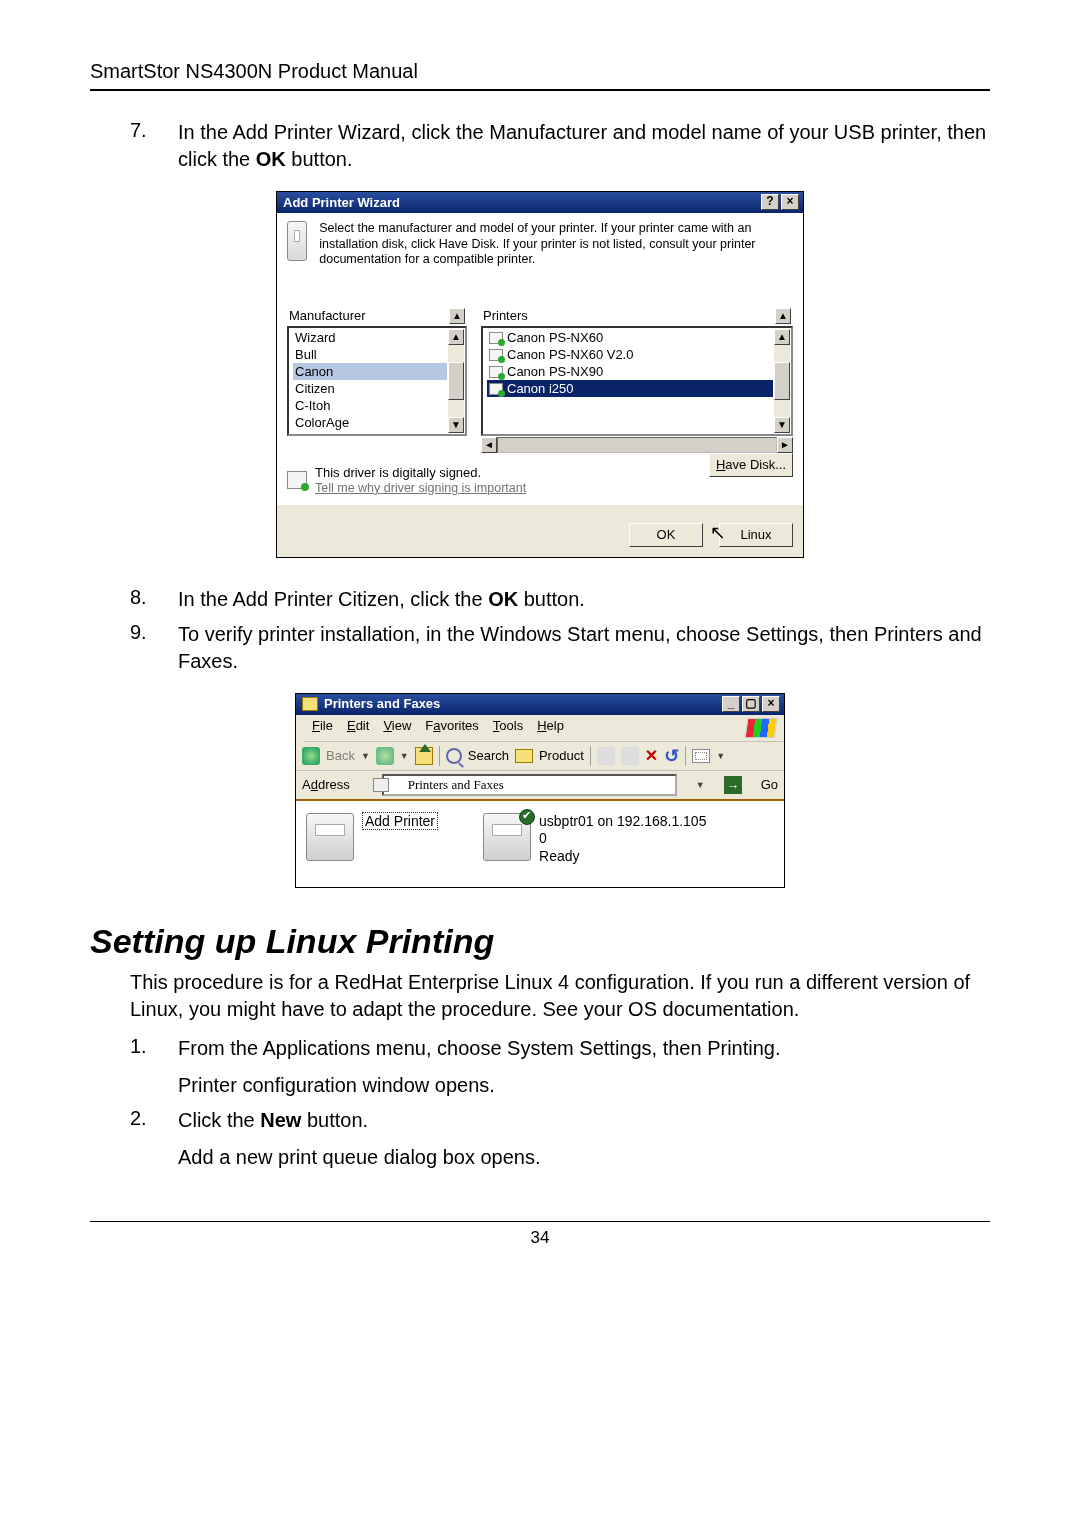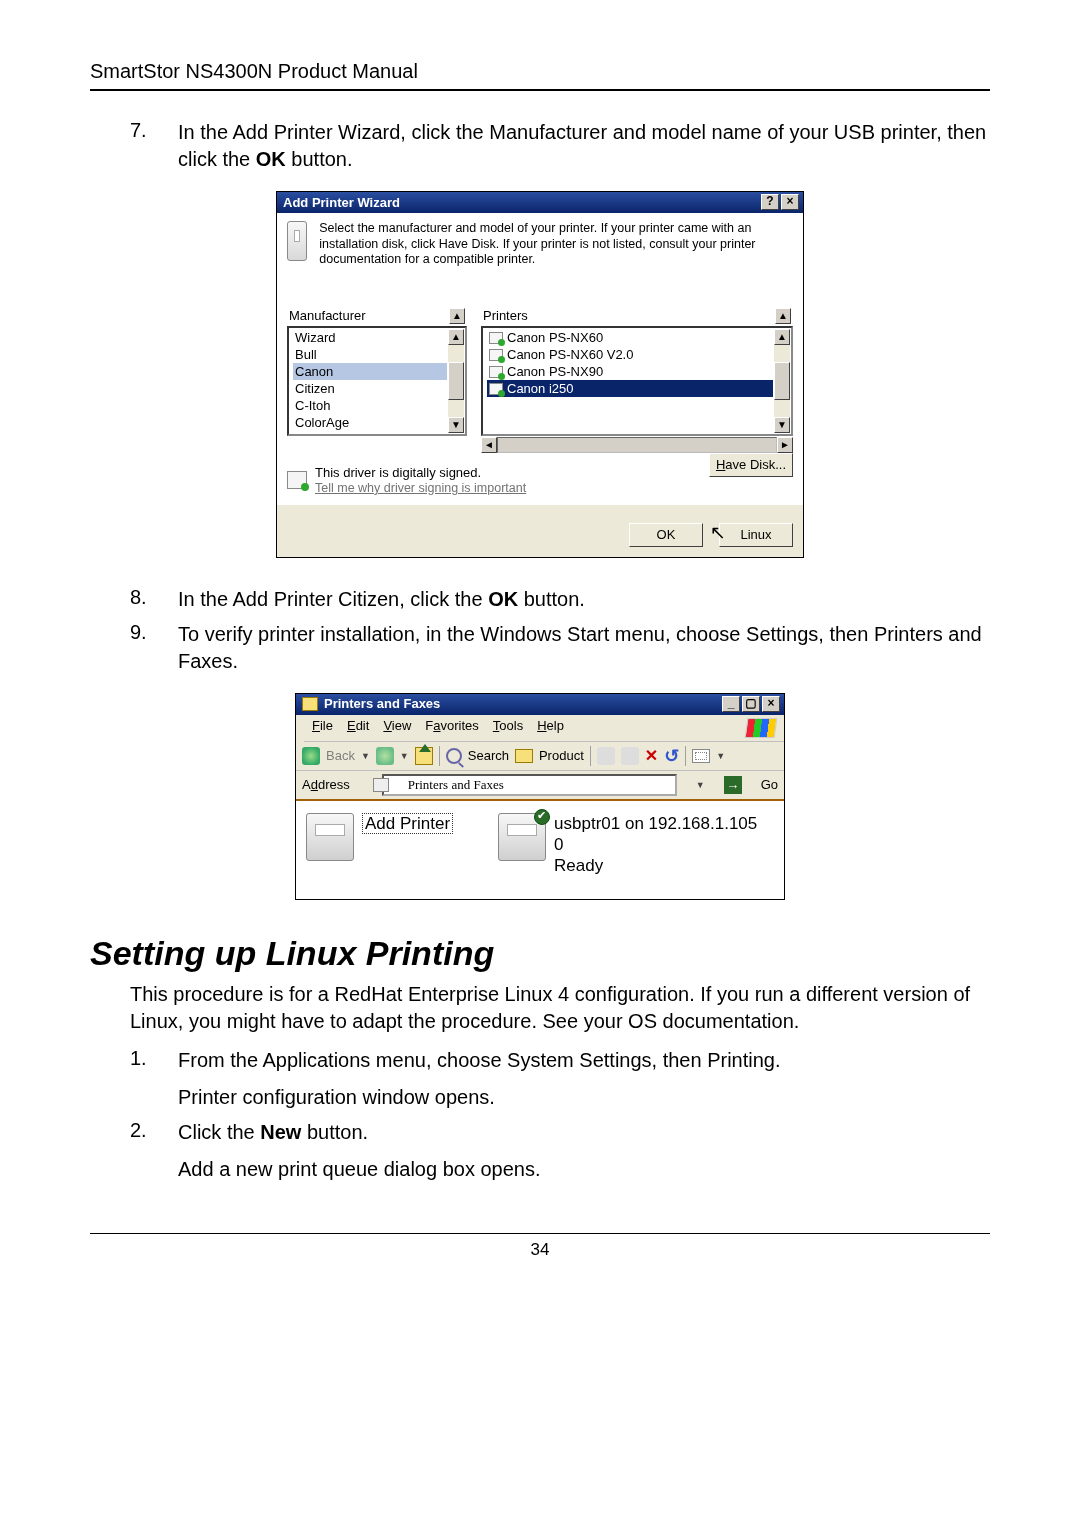--- a/index.html
+++ b/index.html
@@ -193,21 +193,21 @@
   .pf .item{ display:flex; align-items:flex-start; gap:8px; }
   .pf .big-printer{
     width:48px;height:48px; background:linear-gradient(#f7f7f7,#cfcfcf);
     border:1px solid #888; border-radius:3px; position:relative;
   }
   .pf .big-printer::after{content:"";position:absolute;left:8px;right:8px;top:10px;height:10px;background:#fff;border:1px solid #aaa;}
   .pf .check{
     position:absolute; right:-5px; top:-5px; width:16px;height:16px;border-radius:50%;background:#2a6b2a;border:1px solid #0a4d0a;
   }
   .pf .check::after{content:"✔";color:#fff;font-size:11px;position:absolute;left:2px;top:-1px;}
-  .pf .cap{ font-size:17px; line-height:1.25; }
+  .pf .cap{ font-size:14px; line-height:1.25; }
   .pf .cap .link{ border:1px dotted #333; padding:0 2px; }
 
   .page-footer{
     border-top:1px solid #000; margin-top:50px; padding-top:6px;
     text-align:center; font-size:17px;
   }
   .cursor{
     position:relative; width:0;height:0; display:inline-block; vertical-align:-4px;
   }
   .cursor::before{

